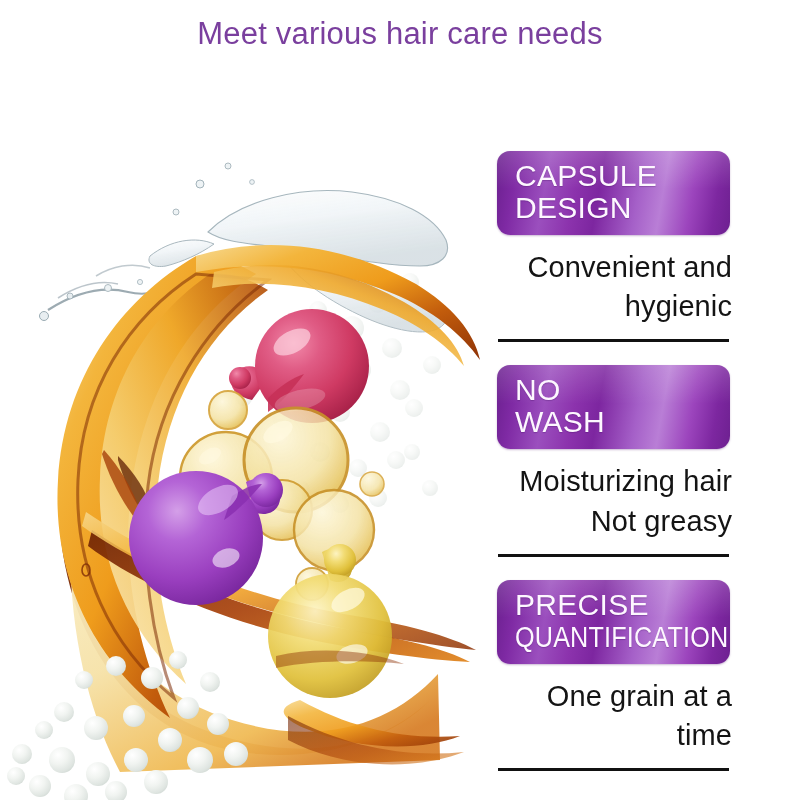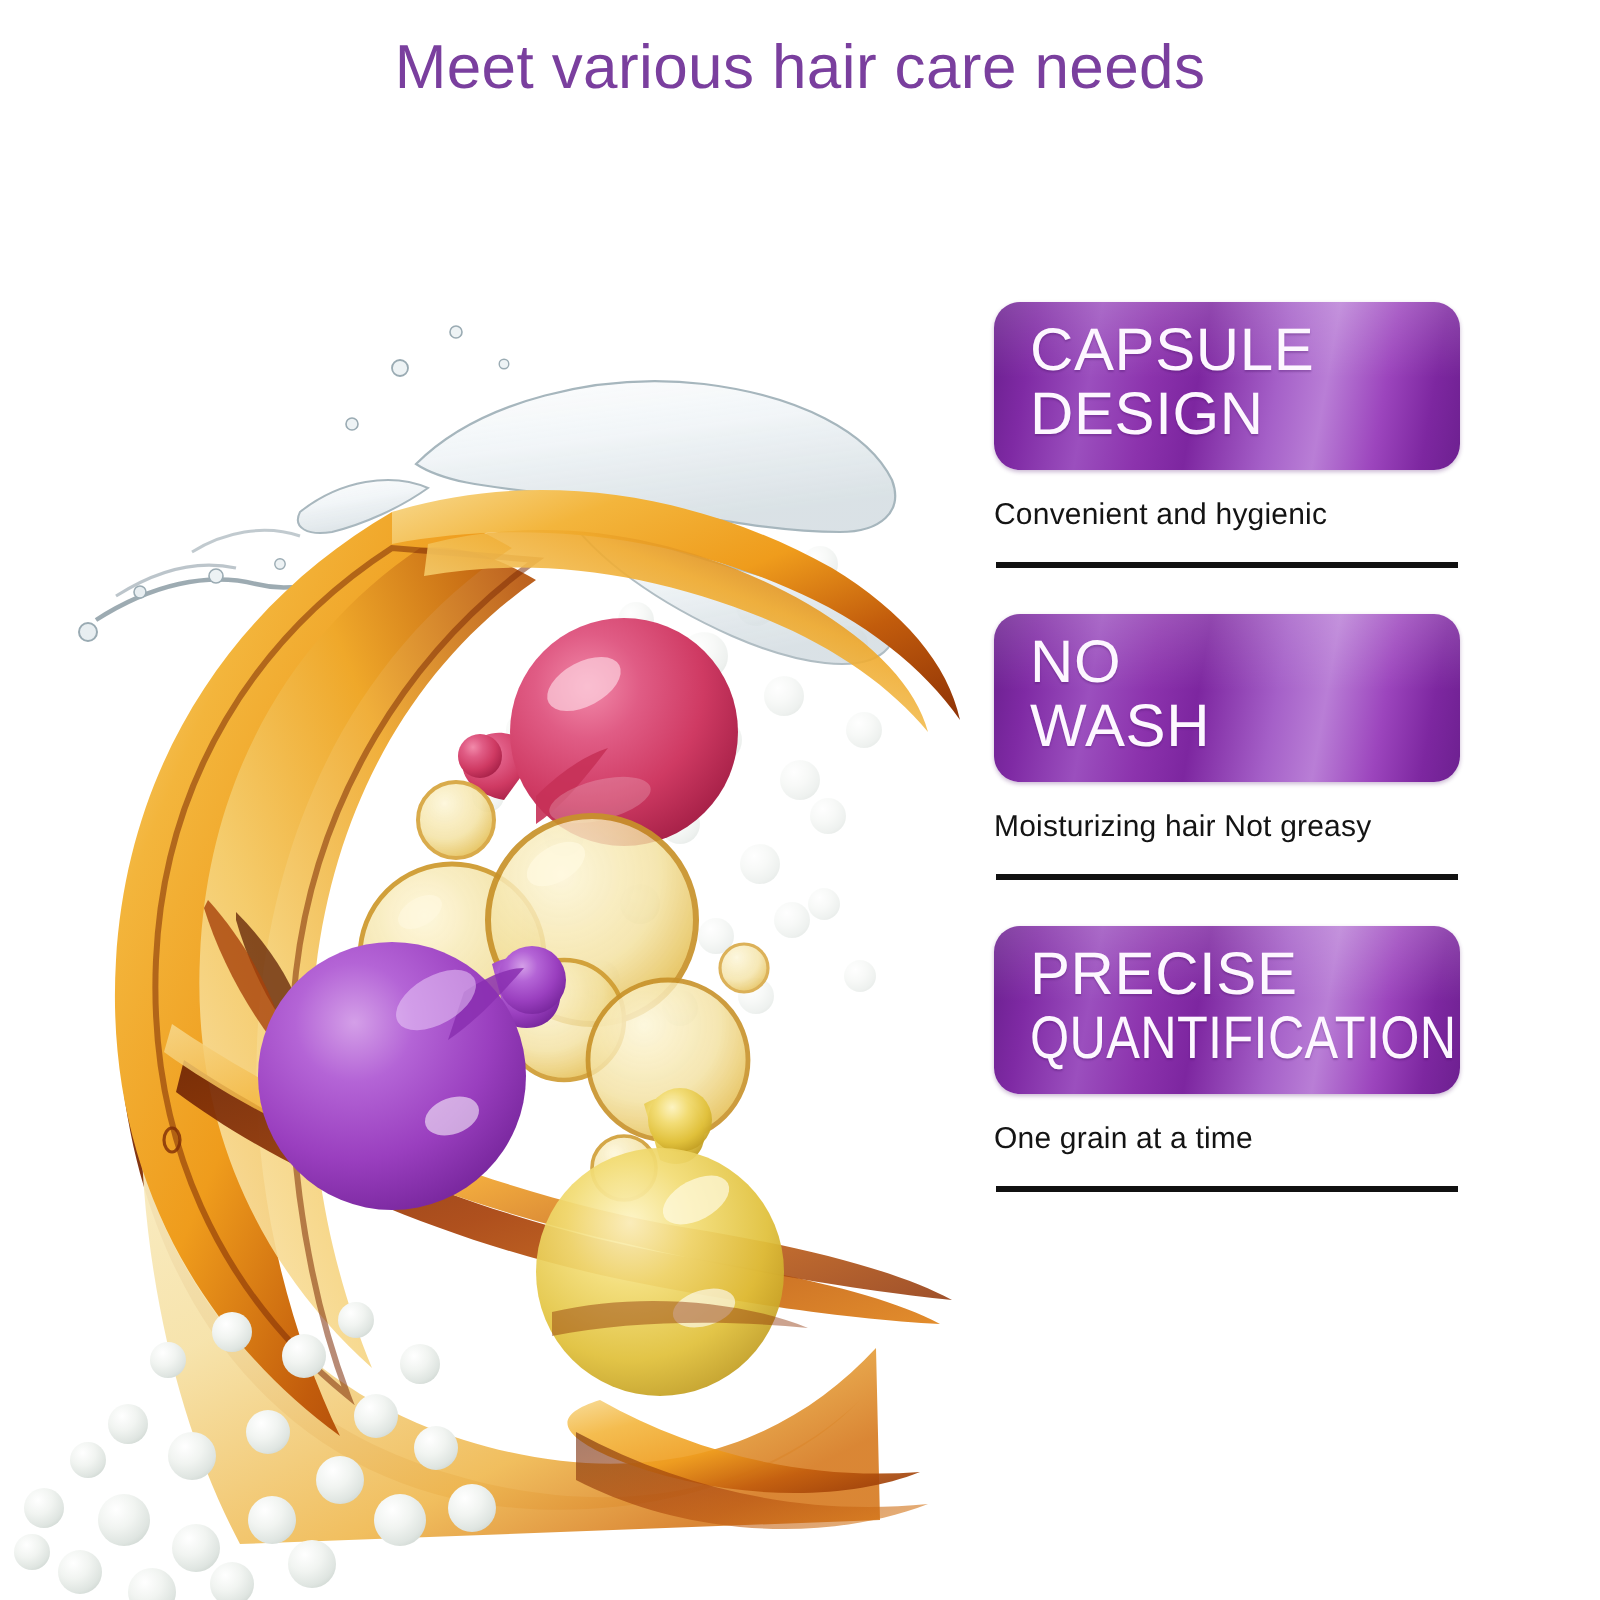--- a/index.html
+++ b/index.html
@@ -100,27 +100,28 @@
     white-space: nowrap;
     text-shadow: 0 1px 1px rgba(60,10,90,0.28);
   }
   .badge-line.condensed {
     transform: scaleX(0.84);
     transform-origin: left center;
     letter-spacing: 0.2px;
   }
 
   .desc {
-    margin: 13px 0 0 0;
-    font-size: 15px;
+    margin: 13px 0 0 15px;
+    font-size: 29px;
     line-height: 1.36;
     color: #141414;
     font-weight: 400;
     letter-spacing: 0.1px;
     max-width: 220px;
+    text-align: right;
   }
 
   .divider {
     margin: 13px 0 0 1px;
     width: 231px;
     height: 3px;
     background: #111111;
   }
 
   .feature + .feature { margin-top: 23px; }

